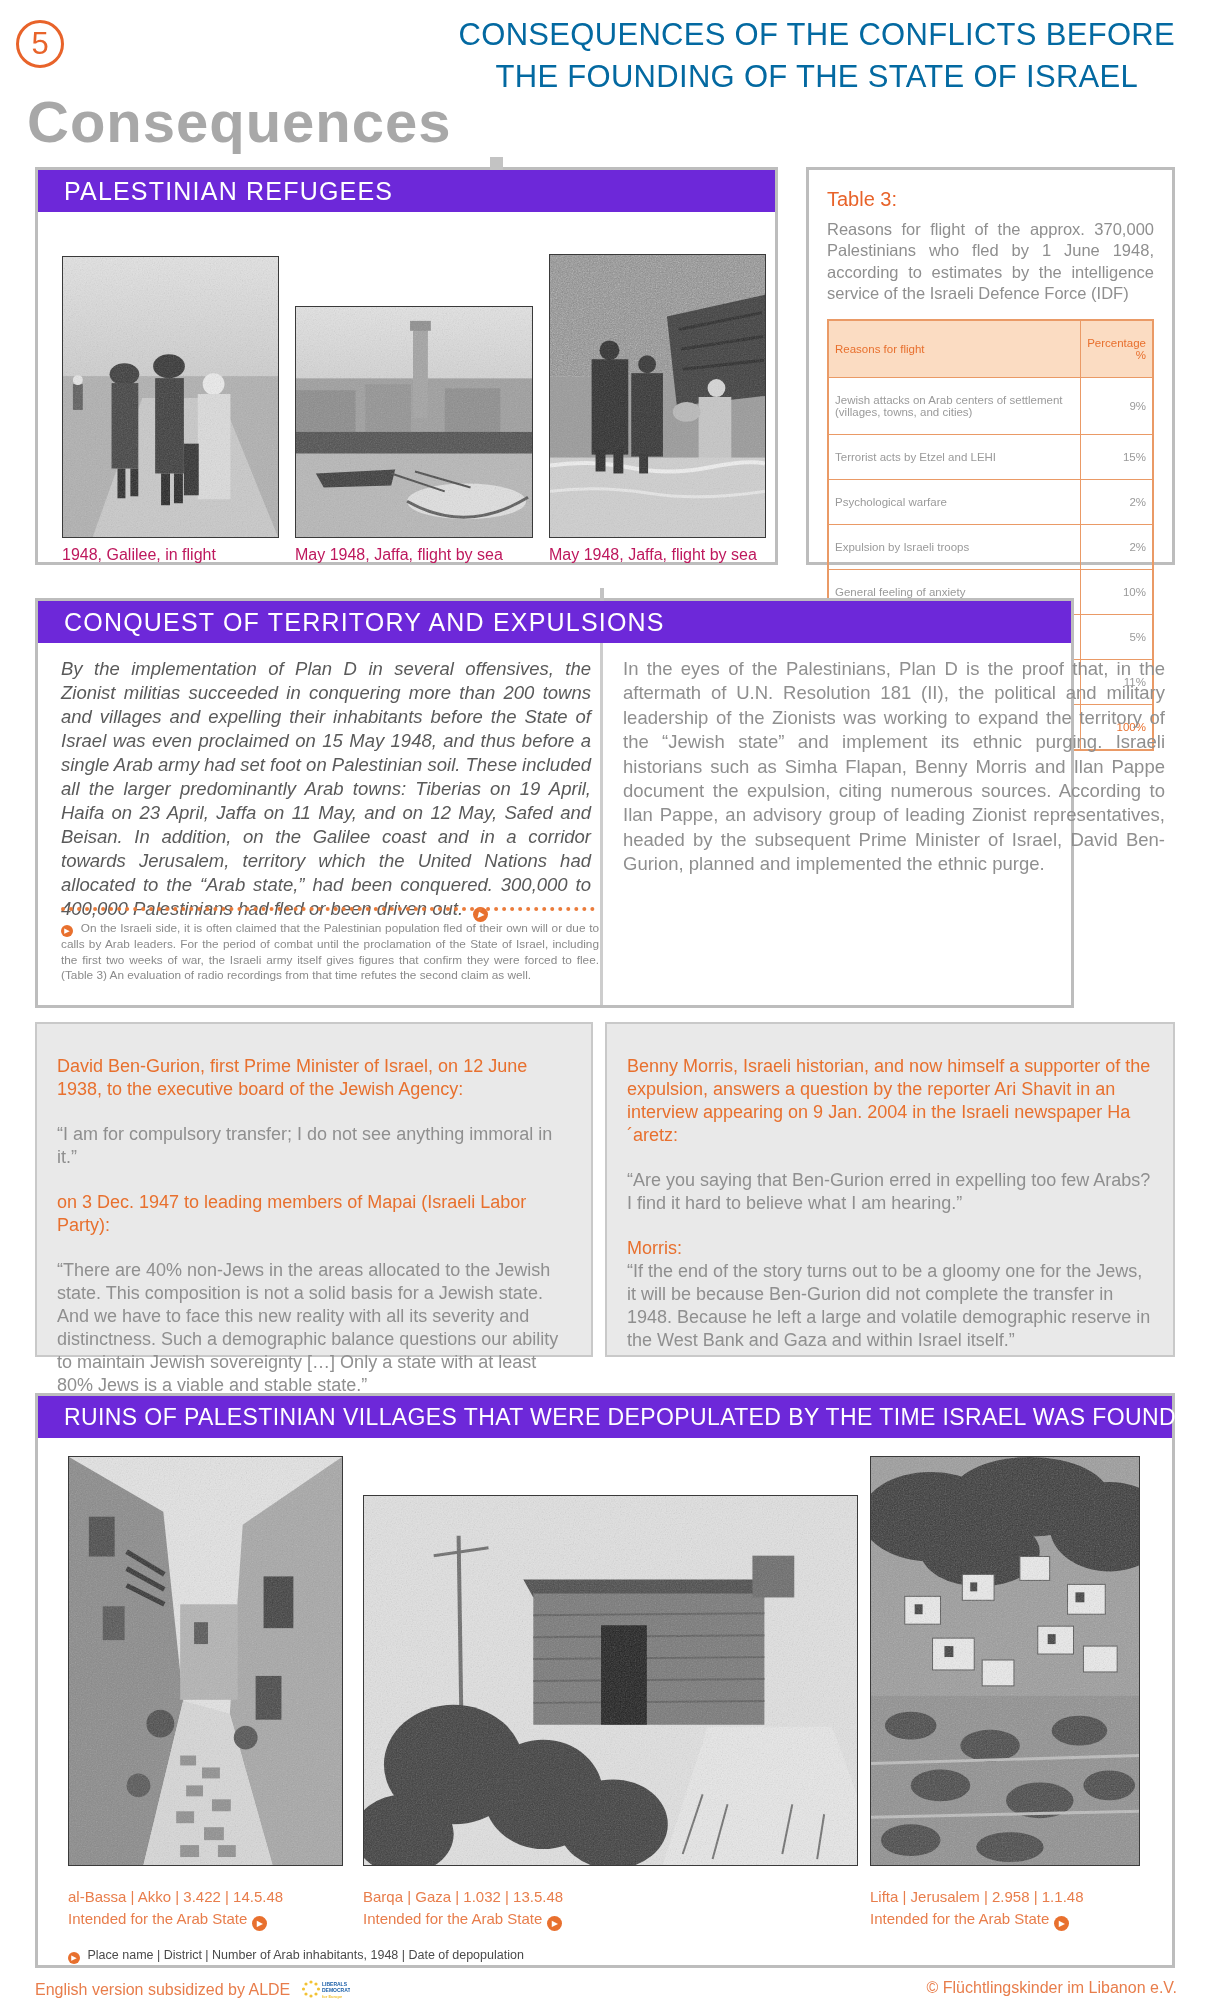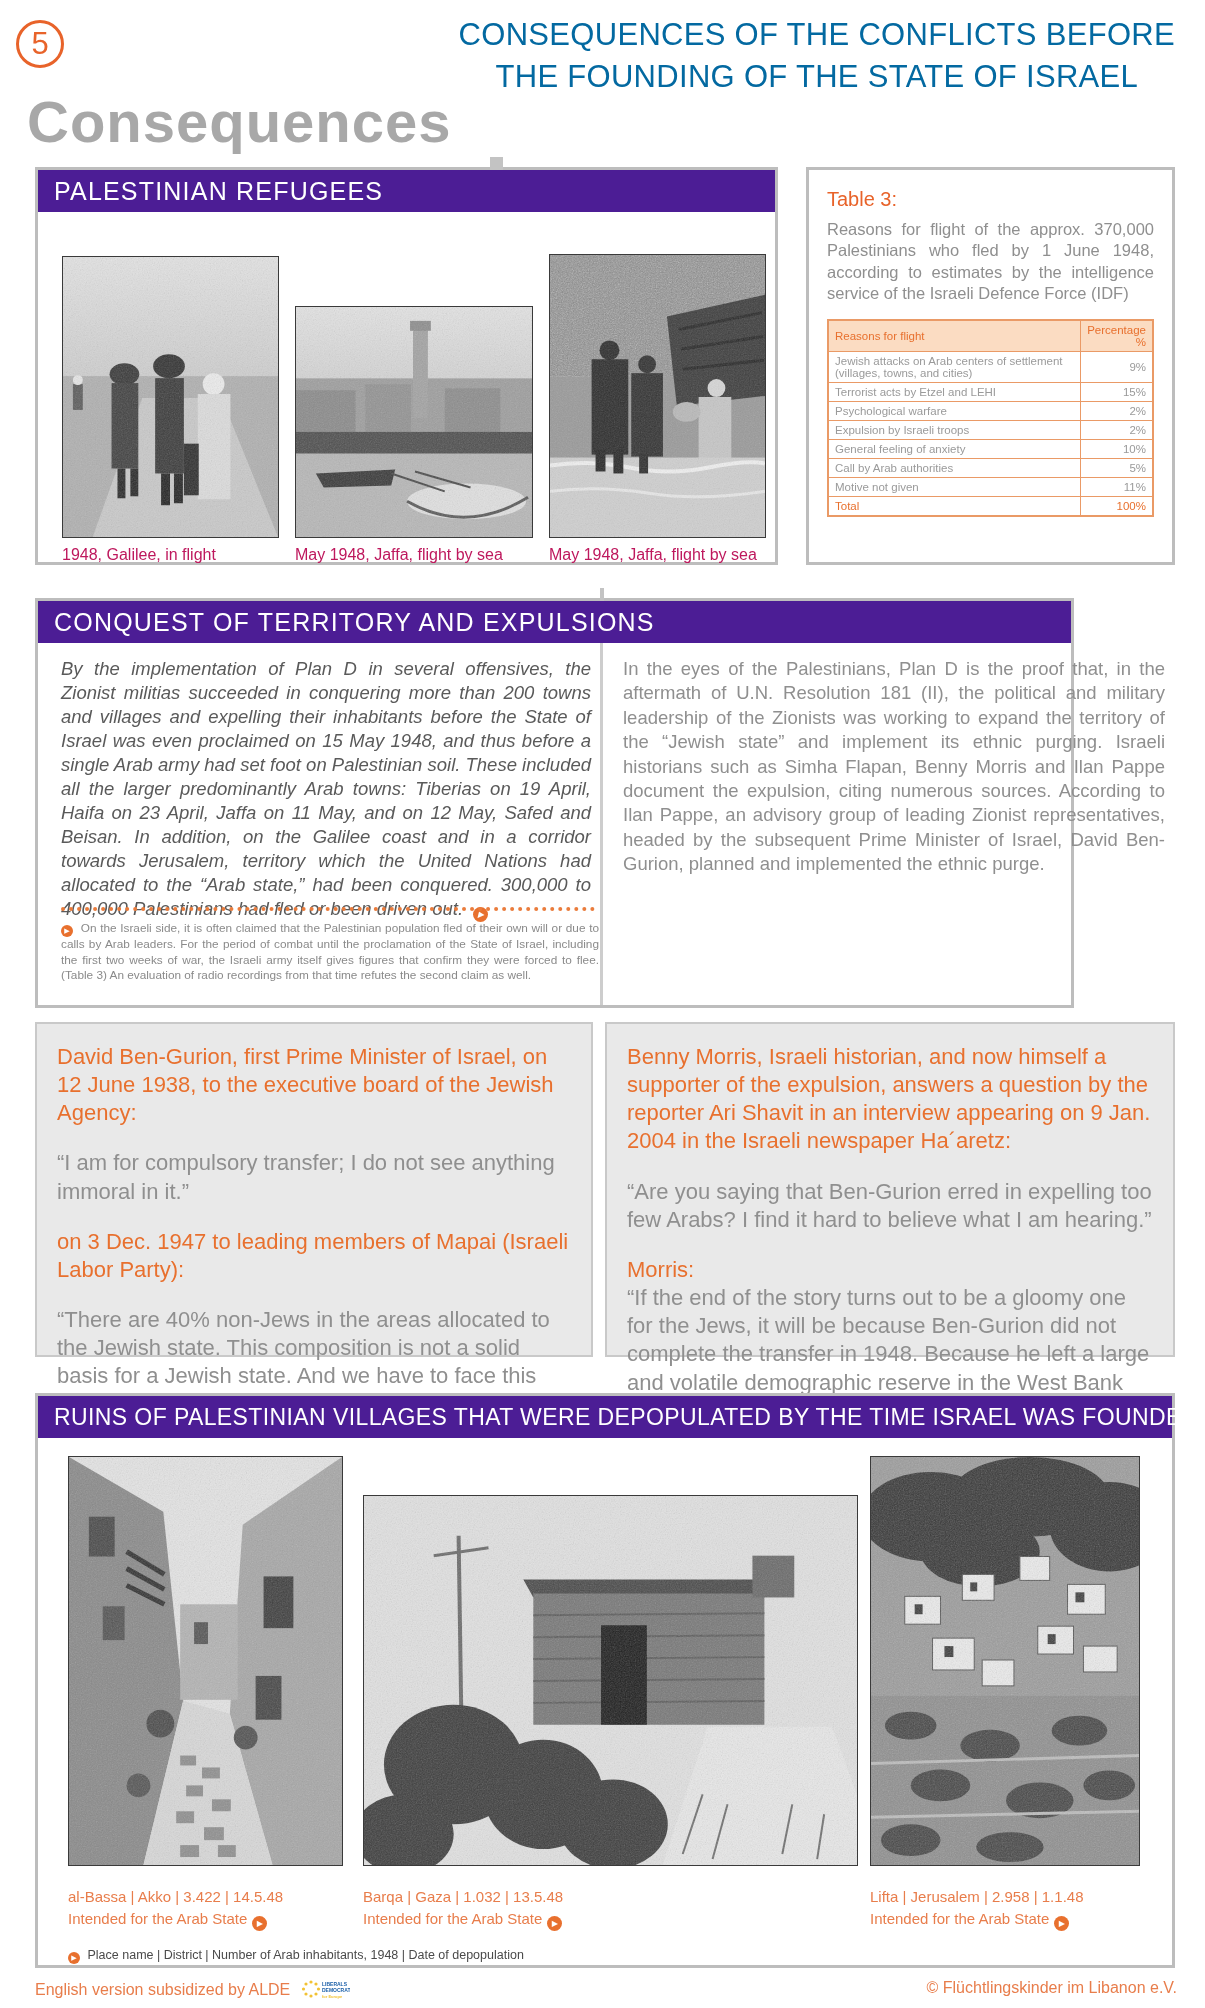--- a/index.html
+++ b/index.html
@@ -19,39 +19,39 @@
     position:absolute; right:30px; top:14px; text-align:center;
     color:#0369a1; font-size:31px; font-weight:300; line-height:1.34; letter-spacing:0.3px;
   }
   .big-heading {
     position:absolute; left:27px; top:88px;
     color:#A8A8A8; font-size:58px; font-weight:700; letter-spacing:1px;
   }
   
   .box { position:absolute; border:3px solid #bdbdbd; background:#fff; }
   .bar {
-    position:relative; height:42px; background:#4c1d95; color:#ffffff;
+    position:relative; height:42px; background:#6d28d9; color:#ffffff;
     font-size:25px; font-weight:300; letter-spacing:1.2px;
-    line-height:42px; padding-left:16px; white-space:nowrap;
+    line-height:42px; padding-left:26px; white-space:nowrap;
   }
   .bar.small-text { font-size:23px; letter-spacing:0.4px; }
   .notch { position:absolute; background:#c3c3c3; }
   
   .photo { position:absolute; border:1px solid #3a3a3a; background:#b5b5b5; overflow:hidden; }
   .photo svg { display:block; width:100%; height:100%; }
   .photo-caption {
     position:absolute; color:#be185d; font-size:16px;
   }
   
   .table3-panel { padding:16px 18px; }
   .table3-title { color:#E8632A; font-size:20px; font-weight:400; margin:2px 0 8px 0; }
   .table3-desc { color:#8f8f8f; font-size:16.5px; line-height:1.3; text-align:justify; }
   table.reasons { width:100%; border-collapse:collapse; margin-top:14px;
     border:2px solid #EA9A66; font-size:11.5px; }
-  table.reasons th, table.reasons td { border:1px solid #EA9A66; padding:3px 6px; }
+  table.reasons th, table.reasons td { border:1px solid #EA9A66; padding:16px 6px; }
   table.reasons th { background:#FBDCC2; color:#E8702E; font-weight:400; text-align:left; }
   table.reasons th.pct, table.reasons td.pct { width:68px; text-align:right; }
   table.reasons td { color:#9a9a9a; }
   table.reasons tr.total td { color:#E8702E;margin-left:36px; }
   
   .col-divider { position:absolute; width:3px; background:#cdcdcd; }
   .conq-left {
     position:absolute; left:23px; top:56px; width:530px;
     color:#5a5a5a; font-style:italic; font-size:18.5px; line-height:1.3; text-align:justify;
   }
@@ -66,22 +66,22 @@
   }
   
   .play {
     display:inline-block; width:15px; height:15px; border-radius:50%;
     background:#E8702E; color:#fff; font-size:8px; line-height:15px;
     text-align:center; vertical-align:-2px; margin-left:5px;
   }
   .play.sm { width:12px; height:12px; line-height:12px; font-size:7px; margin:0 4px 0 0; vertical-align:-1px; }
   
   .quote-box {
-    position:absolute; background:#E9E9E9; border:2px solid #c9c9c9; padding:19px 20px;
-    font-size:22px; line-height:1.28;
+    position:absolute; background:#E9E9E9; border:2px solid #c9c9c9; padding:31px 20px;
+    font-size:18px; line-height:1.28;
   }
   .quote-box .qh { color:#E8702E; margin:0 0 22px 0; }
   .quote-box .qs { color:#E8702E; margin:22px 0 0 0; }
   .quote-box .qt { color:#8f8f8f; margin:0 0 22px 0; text-align:left; }
   .quote-box .qt:last-child { margin-bottom:0; }
   
   .ruin-caption { position:absolute; color:#E87D4B; font-size:15px; line-height:1.45; }
   .ruins-legend { position:absolute; color:#4a4a4a; font-size:12.5px; }
   
   .footer-left {

